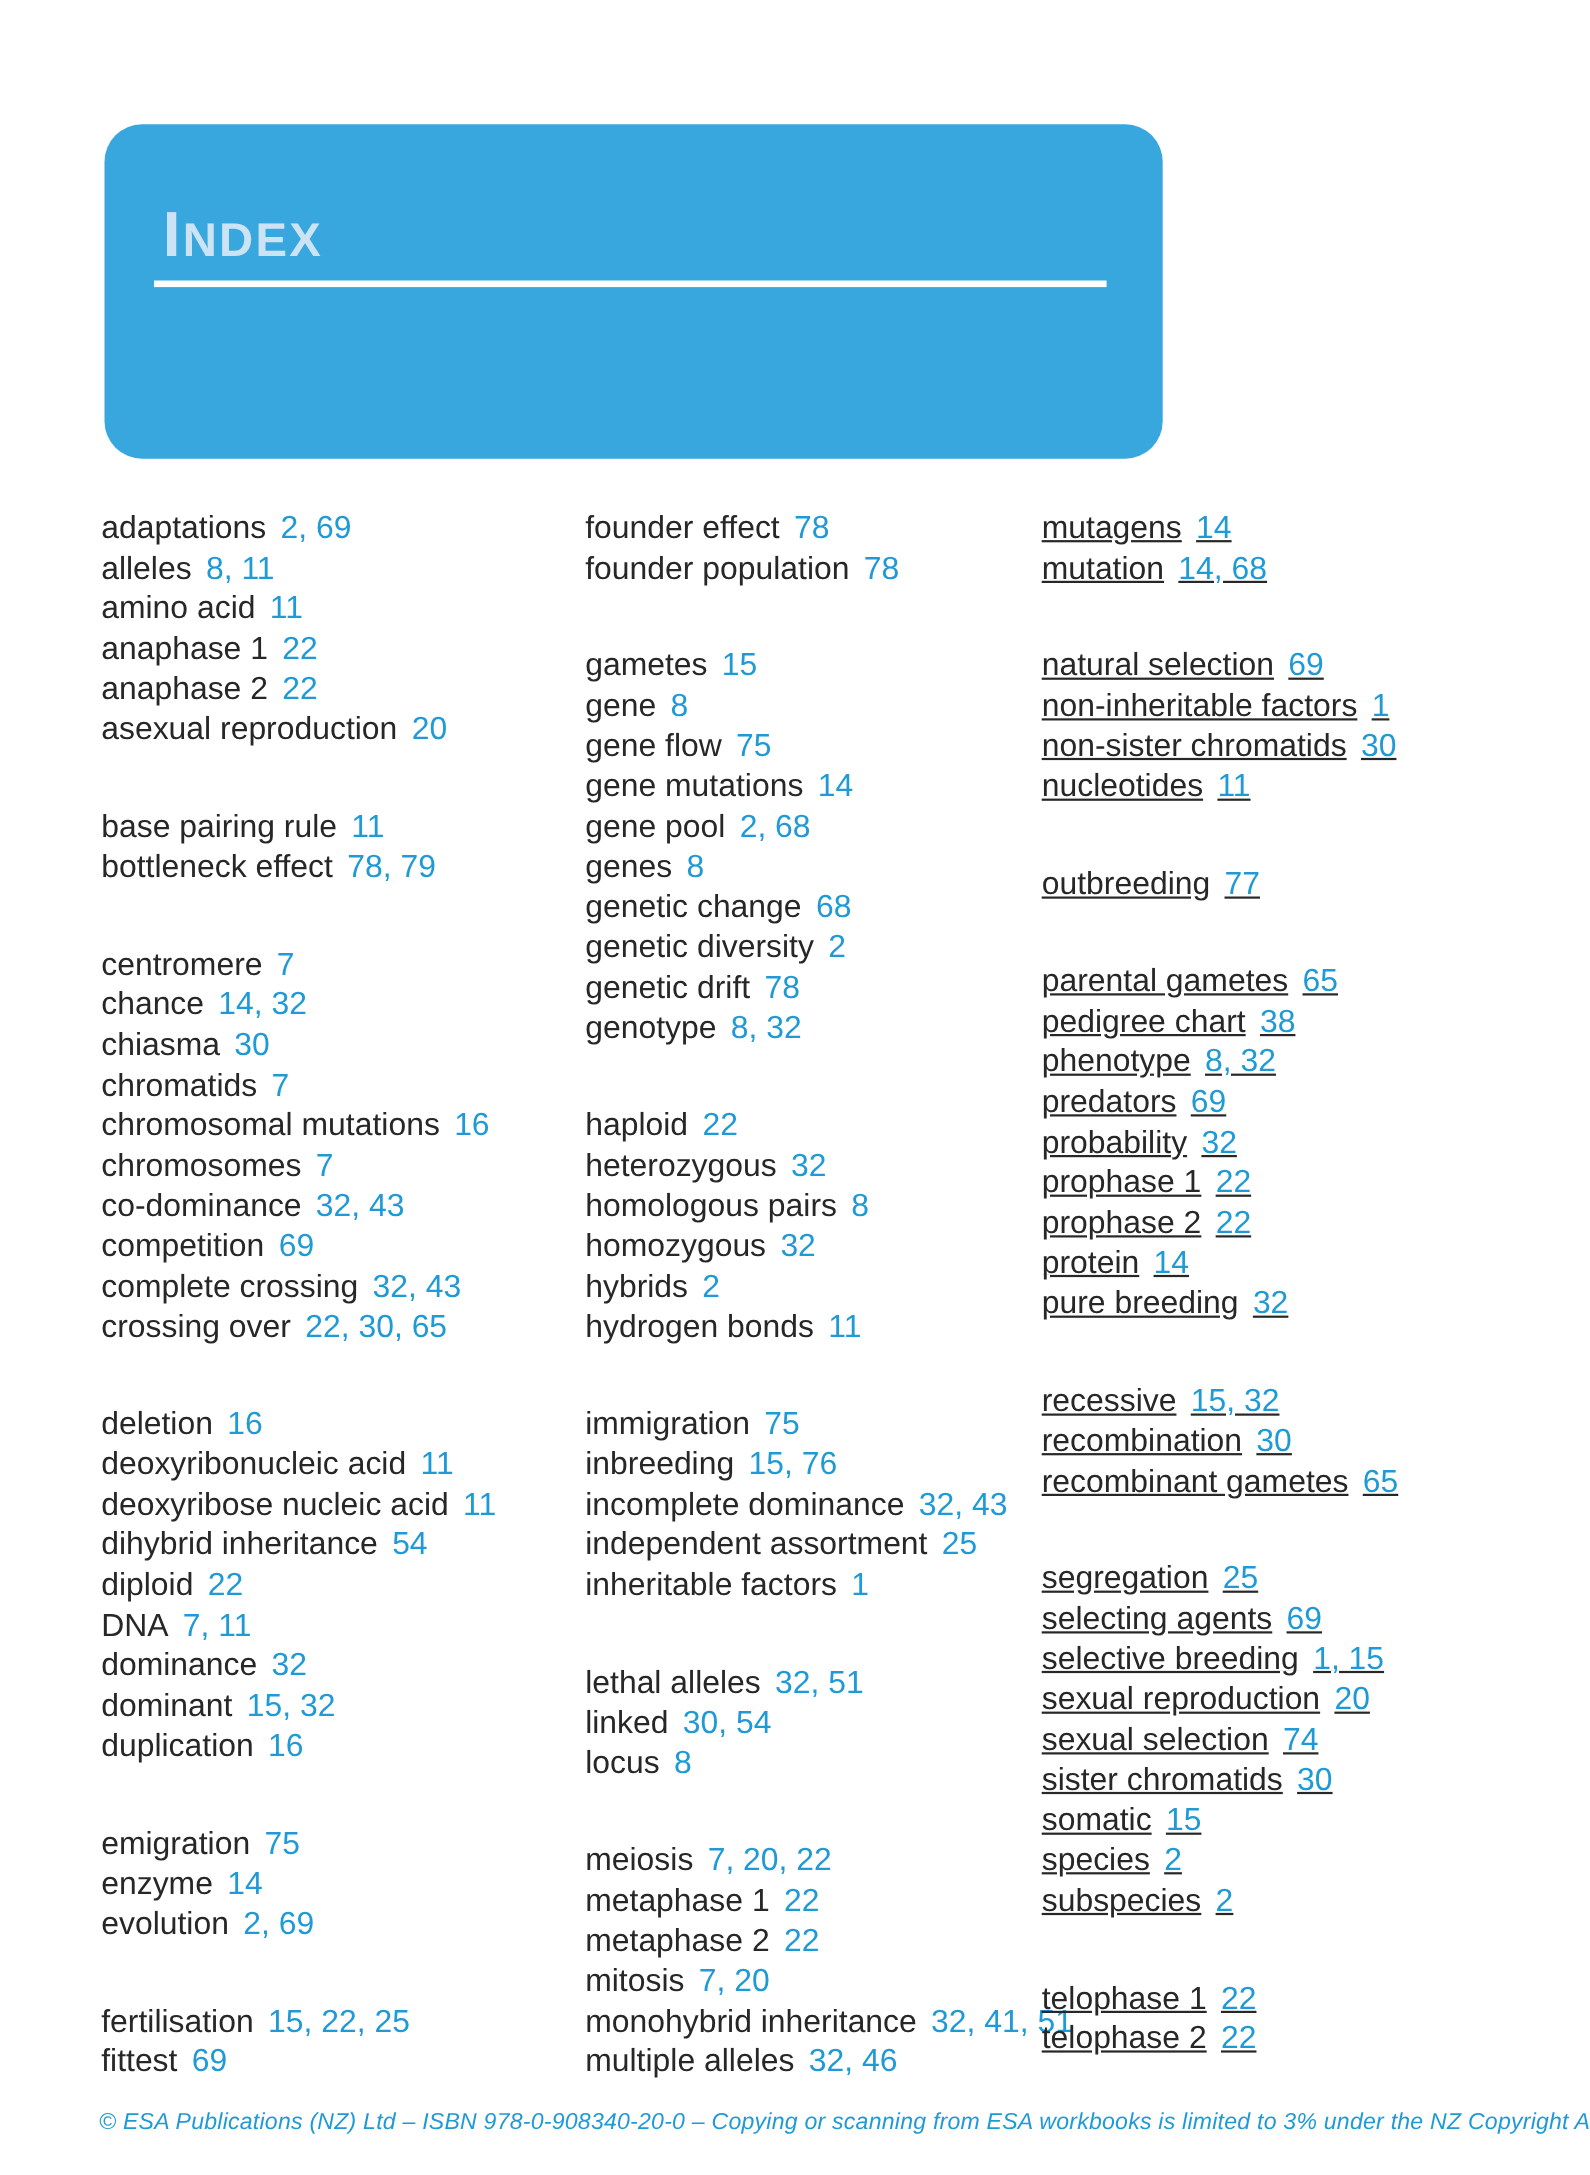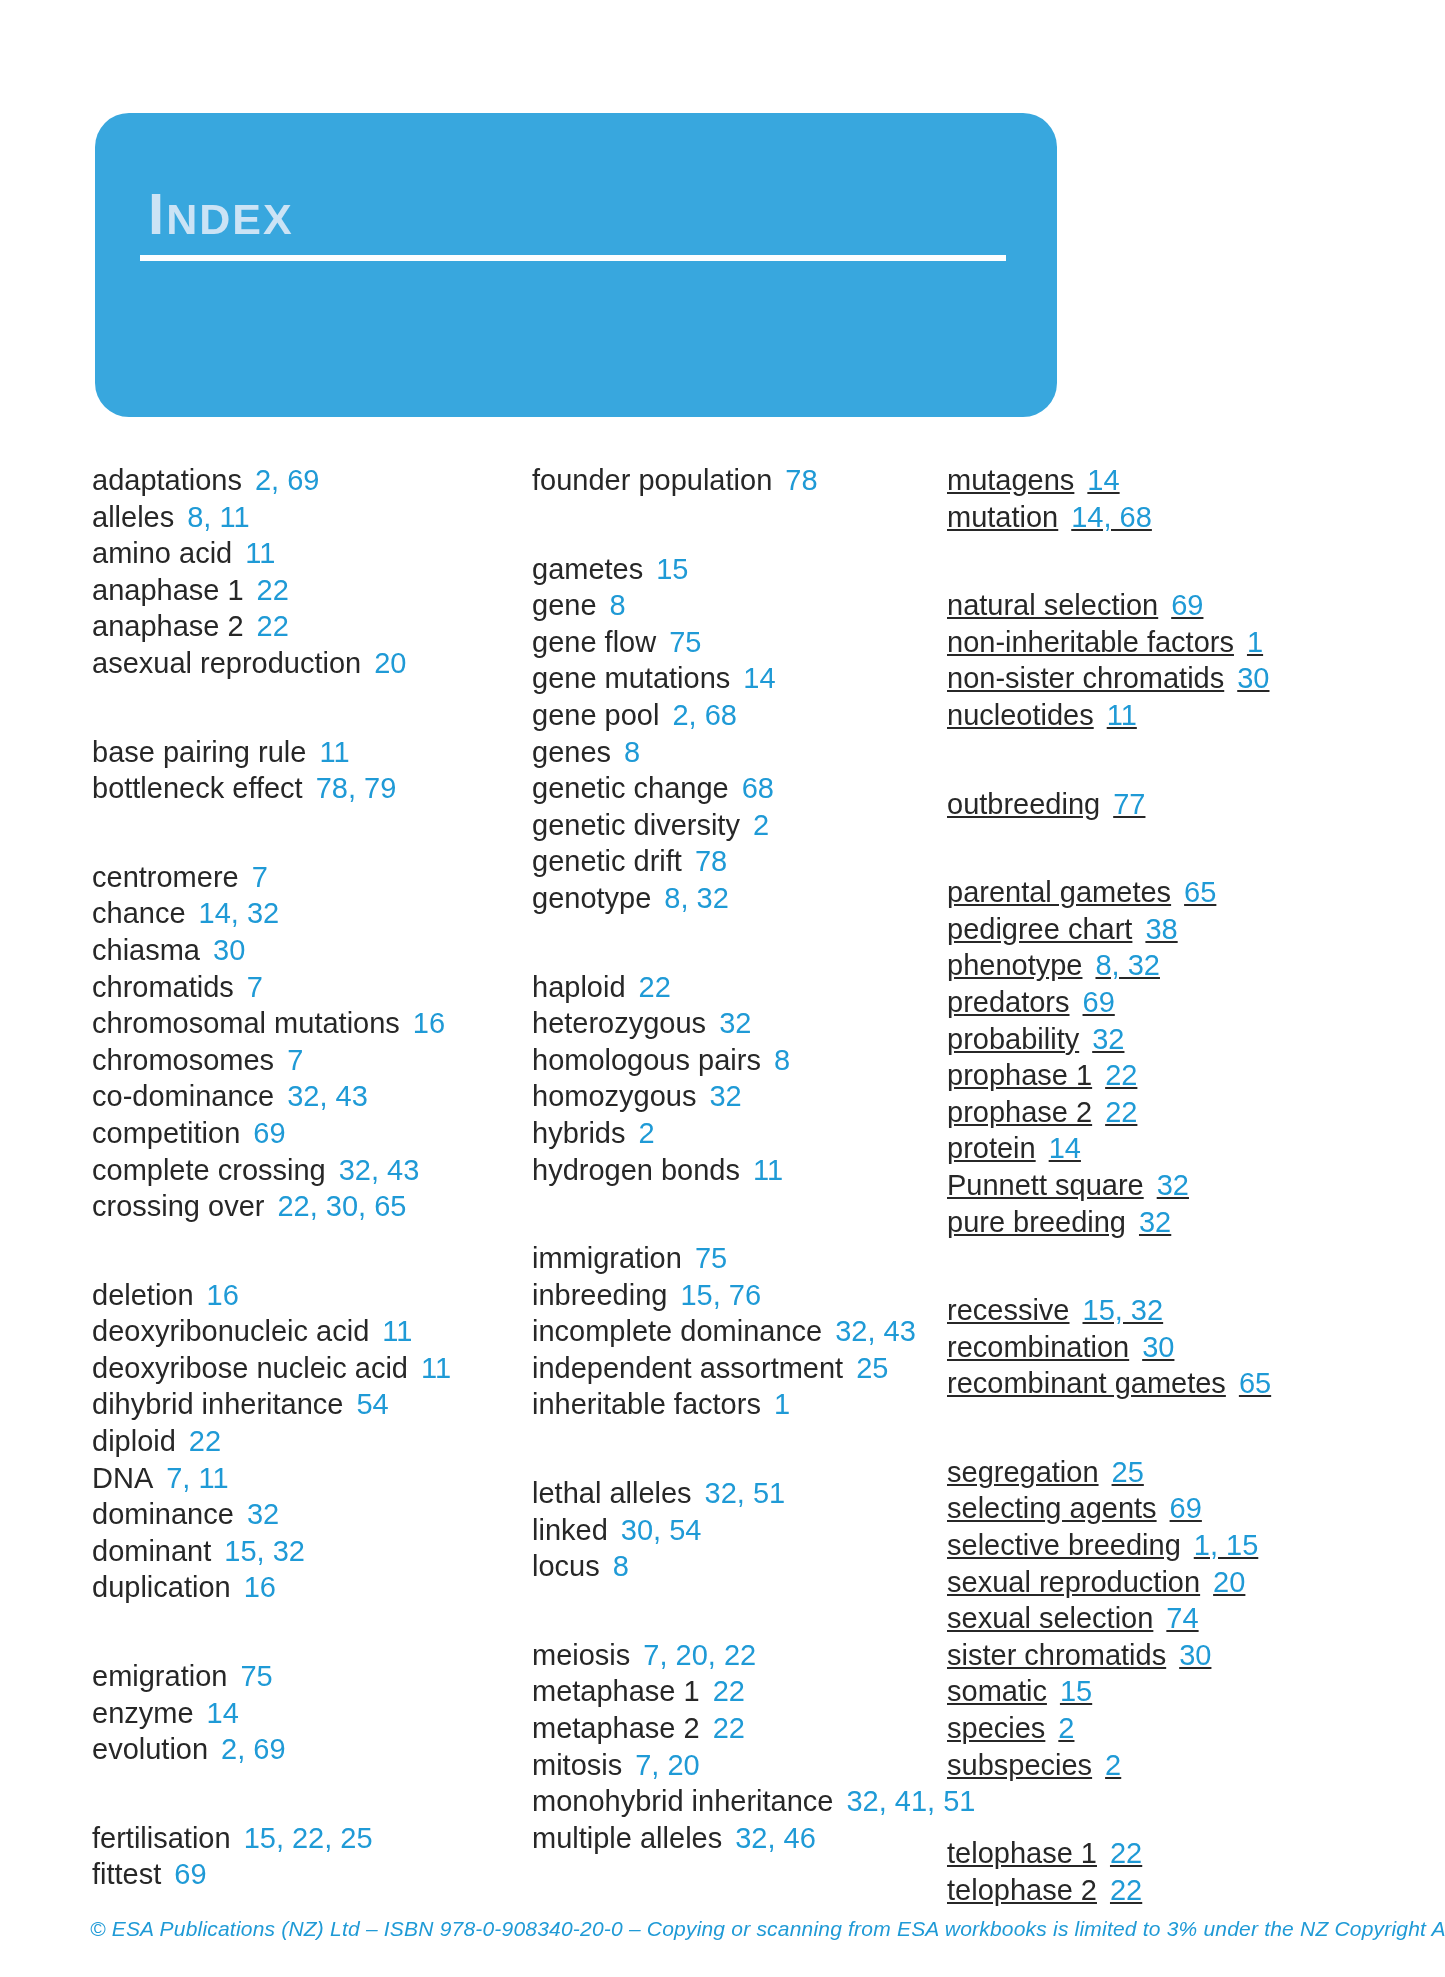--- a/index.html
+++ b/index.html
@@ -98,20 +98,21 @@
       <div class="entry"><span class="term">enzyme</span><span class="pages">14</span></div>
       <div class="entry"><span class="term">evolution</span><span class="pages">2, 69</span></div>
     </div>
     <div class="group">
       <div class="entry"><span class="term">fertilisation</span><span class="pages">15, 22, 25</span></div>
       <div class="entry"><span class="term">fittest</span><span class="pages">69</span></div>
     </div>
   </div>
 <div class="index-col col-2">
     <div class="group">
+      <div class="entry"><span class="term">founder effect</span><span class="pages">78</span></div>
       <div class="entry"><span class="term">founder population</span><span class="pages">78</span></div>
     </div>
     <div class="group">
       <div class="entry"><span class="term">gametes</span><span class="pages">15</span></div>
       <div class="entry"><span class="term">gene</span><span class="pages">8</span></div>
       <div class="entry"><span class="term">gene flow</span><span class="pages">75</span></div>
       <div class="entry"><span class="term">gene mutations</span><span class="pages">14</span></div>
       <div class="entry"><span class="term">gene pool</span><span class="pages">2, 68</span></div>
       <div class="entry"><span class="term">genes</span><span class="pages">8</span></div>
       <div class="entry"><span class="term">genetic change</span><span class="pages">68</span></div>
@@ -164,21 +165,20 @@
     </div>
     <div class="group">
       <div class="entry"><span class="term">parental gametes</span><span class="pages">65</span></div>
       <div class="entry"><span class="term">pedigree chart</span><span class="pages">38</span></div>
       <div class="entry"><span class="term">phenotype</span><span class="pages">8, 32</span></div>
       <div class="entry"><span class="term">predators</span><span class="pages">69</span></div>
       <div class="entry"><span class="term">probability</span><span class="pages">32</span></div>
       <div class="entry"><span class="term">prophase 1</span><span class="pages">22</span></div>
       <div class="entry"><span class="term">prophase 2</span><span class="pages">22</span></div>
       <div class="entry"><span class="term">protein</span><span class="pages">14</span></div>
-      <div class="entry"><span class="term">Punnett square</span><span class="pages">32</span></div>
       <div class="entry"><span class="term">pure breeding</span><span class="pages">32</span></div>
     </div>
     <div class="group">
       <div class="entry"><span class="term">recessive</span><span class="pages">15, 32</span></div>
       <div class="entry"><span class="term">recombination</span><span class="pages">30</span></div>
       <div class="entry"><span class="term">recombinant gametes</span><span class="pages">65</span></div>
     </div>
     <div class="group">
       <div class="entry"><span class="term">segregation</span><span class="pages">25</span></div>
       <div class="entry"><span class="term">selecting agents</span><span class="pages">69</span></div>

